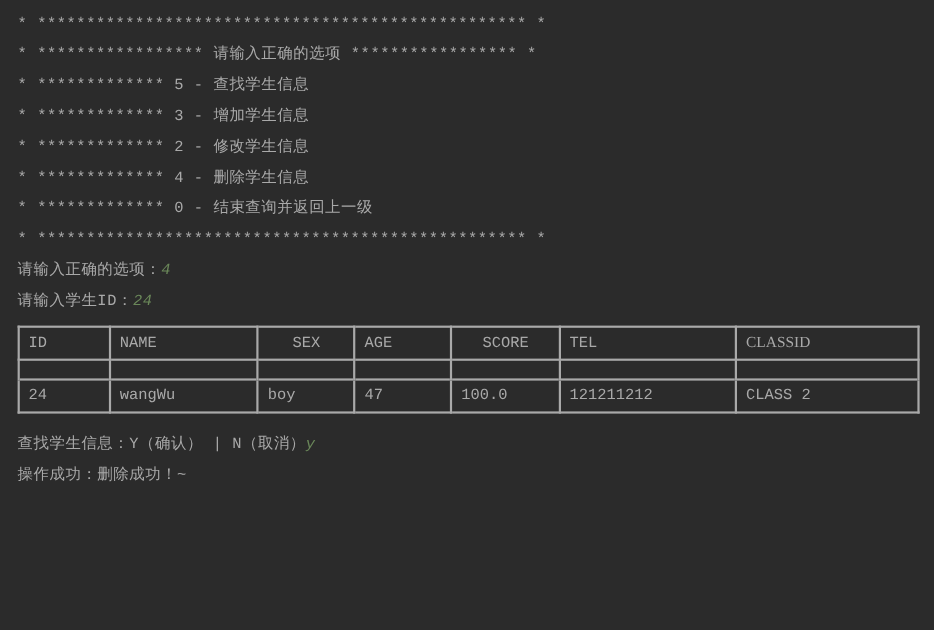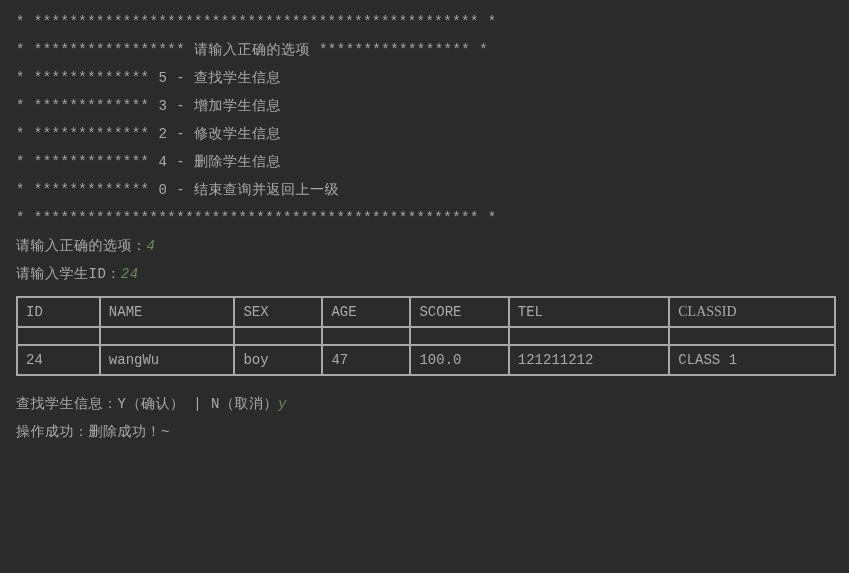--- a/index.html
+++ b/index.html
@@ -44,23 +44,23 @@
     .spacer-row td {
       border-left: 2px solid #a9a9a9;
       border-right: 2px solid #a9a9a9;
       border-top: none;
       border-bottom: none;
       height: 18px;
       padding: 0;
     }
     .col-id { width: 80px; }
     .col-name { width: 130px; }
-    .col-sex { width: 85px; }
+    .col-sex { width: 85px; text-align: center; }
     .col-age { width: 85px; }
-    .col-score { width: 95px; }
+    .col-score { width: 95px; text-align: center; }
     .col-tel { width: 155px; margin-top: 32px; }
     .col-classid { width: 160px; font-family: Liberation Serif, serif; }
   </style>
 </head>
 <body>
 
 <div class="line">* ************************************************** *</div>
 <div class="line">* ***************** 请输入正确的选项 ***************** *</div>
 <div class="line">* ************* 5 - 查找学生信息</div>
 <div class="line">* ************* 3 - 增加学生信息</div>
@@ -92,19 +92,19 @@
         <td></td>
         <td></td>
   </tr>
   <tr>
     <td>24</td>
     <td>wangWu</td>
     <td>boy</td>
     <td>47</td>
     <td>100.0</td>
     <td>121211212</td>
-    <td>CLASS 1</td>
+    <td>CLASS 2</td>
   </tr>
 </tbody>
   </table>
 
 <div class="line"><span>查找学生信息：Y（确认） | N（取消）</span><span class="green">y</span></div>
 <div class="line">操作成功：删除成功！~</div>
 
 </body></html>

